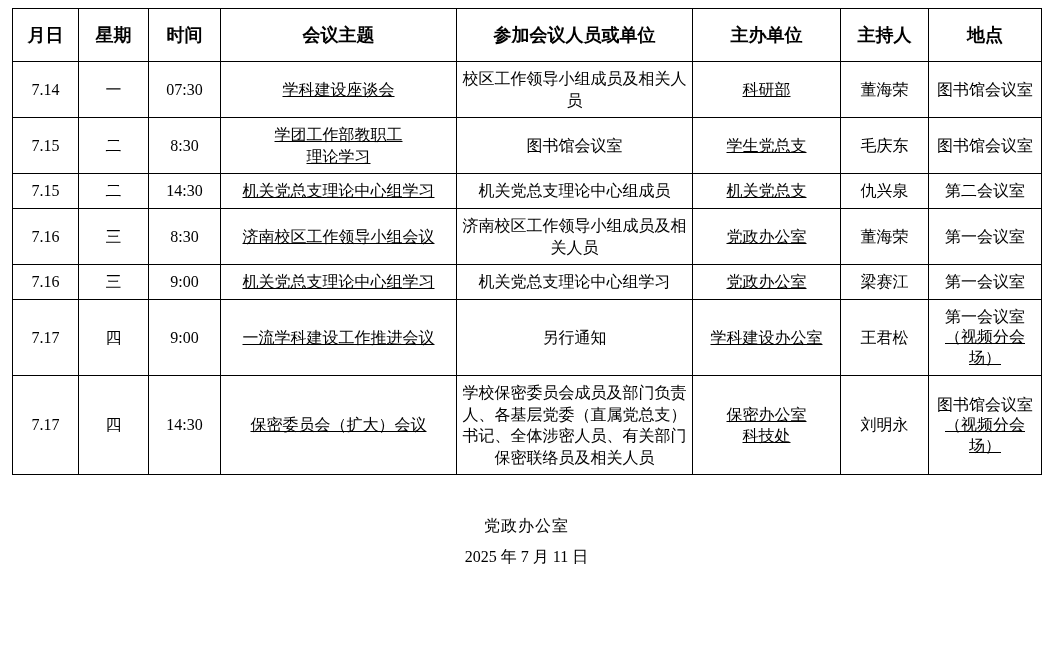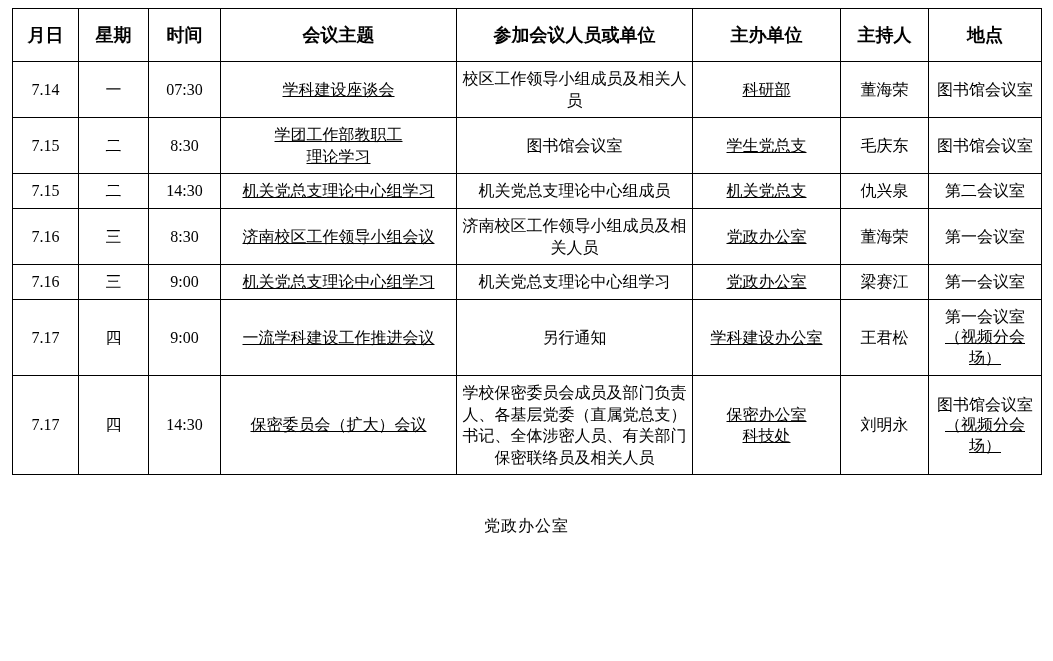--- a/index.html
+++ b/index.html
@@ -179,15 +179,16 @@
           <td class="attend-long">学校保密委员会成员及部门负责人、各基层党委（直属党总支）书记、全体涉密人员、有关部门保密联络员及相关人员</td>
           <td class="multiline">保密办公室<br>科技处</td>
           <td>刘明永</td>
           <td>图书馆会议室<span class="cell-sub">（视频分会场）</span></td>
         </tr>
       </tbody>
   </table>
 
   <div class="footer">
     <span class="line dept">党政办公室</span>
+    <span class="line date">2025 年 7 月 11 日</span>
   </div>
 
 </div>
 
 </body></html>

